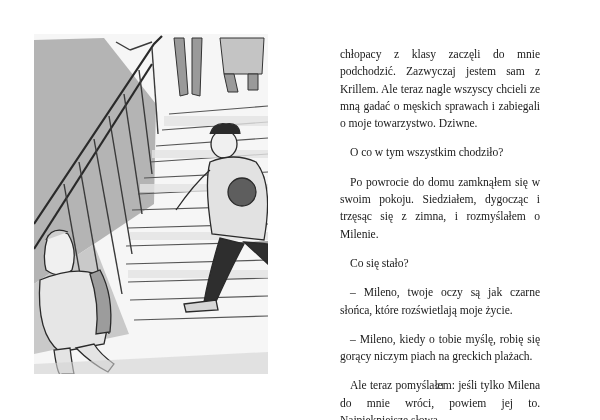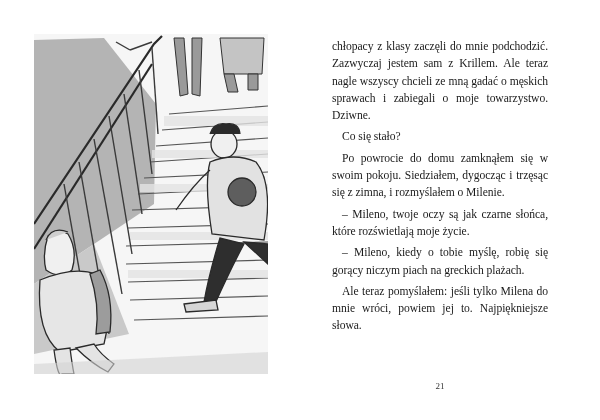--- a/index.html
+++ b/index.html
@@ -1,21 +1,21 @@
 <!DOCTYPE html>
 <html><head>
 <meta charset="utf-8">
 <style>
   html, body { margin: 0; padding: 0; background: #ffffff; }
   body { width: 600px; height: 420px; position: relative; overflow: hidden; font-family: "Liberation Serif", "DejaVu Serif", serif; color: #1a1a1a; }
   .spread { position: absolute; left: 0; top: 0; width: 600px; height: 420px; background: #ffffff; }
   .illustration { position: absolute; left: 34px; top: 34px; width: 234px; height: 340px; }
   .illustration svg { width: 100%; height: 100%; display: block; }
   .text-page { position: absolute; left: 328px; top: 34px; width: 224px; }
-  .text-page p { margin: 4px; font-size: 11.6px; line-height: 17.3px; text-align: justify; text-align-last: left; hyphens: manual; letter-spacing: -0.05px; }
+  .text-page p { margin: 12px; font-size: 11.6px; line-height: 17.3px; text-align: justify; text-align-last: left; hyphens: manual; letter-spacing: -0.05px; }
   .text-page p.indent { text-indent: 10px; }
   .text-page p.noindent { text-indent: 0; }
   .page-number { position: absolute; left: 430px; top: 381px; width: 20px; text-align: center; font-size: 9px; color: #333; }
 </style>
 </head>
 <body>
 
 <div class="spread">
 
   <div class="illustration">
@@ -91,22 +91,23 @@
         <path d="M20 316 Q24 345 28 340 L40 340 Q38 330 36 314 Z" fill="#e4e4e4"></path>
         <path d="M42 314 Q58 330 74 338 L80 330 Q66 320 60 310 Z" fill="#e4e4e4"></path>
       </g>
 
       <path d="M0 330 L234 318 L234 340 L0 340 Z" fill="#d4d4d4" opacity="0.6"></path>
     </svg>
   </div>
 
   <div class="text-page">
     <p class="noindent">chłopacy z klasy zaczęli do mnie podchodzić. Zazwyczaj jestem sam z Krillem. Ale teraz nagle wszyscy chcieli ze mną gadać o męskich sprawach i zabiegali o moje towarzystwo. Dziwne.</p>
+    <p class="indent">O co w tym wszystkim chodziło?</p>
+    <p class="indent">Po powrocie do domu zamknąłem się w swoim pokoju. Siedziałem, dygocząc i trzęsąc się z zimna, i rozmyślałem o Milenie.</p>
     <p class="indent">Co się stało?</p>
-    <p class="indent">Po powrocie do domu zamknąłem się w swoim pokoju. Siedziałem, dygocząc i trzęsąc się z zimna, i rozmyślałem o Milenie.</p>
     <p class="indent">– Mileno, twoje oczy są jak czarne słońca, które rozświetlają moje życie.</p>
     <p class="indent">– Mileno, kiedy o tobie myślę, robię się gorący niczym piach na greckich plażach.</p>
     <p class="indent">Ale teraz pomyślałem: jeśli tylko Milena do mnie wróci, powiem jej to. Najpiękniejsze słowa.</p>
 
   </div>
 
   <div class="page-number">21</div>
 </div>
 
 </body></html>

